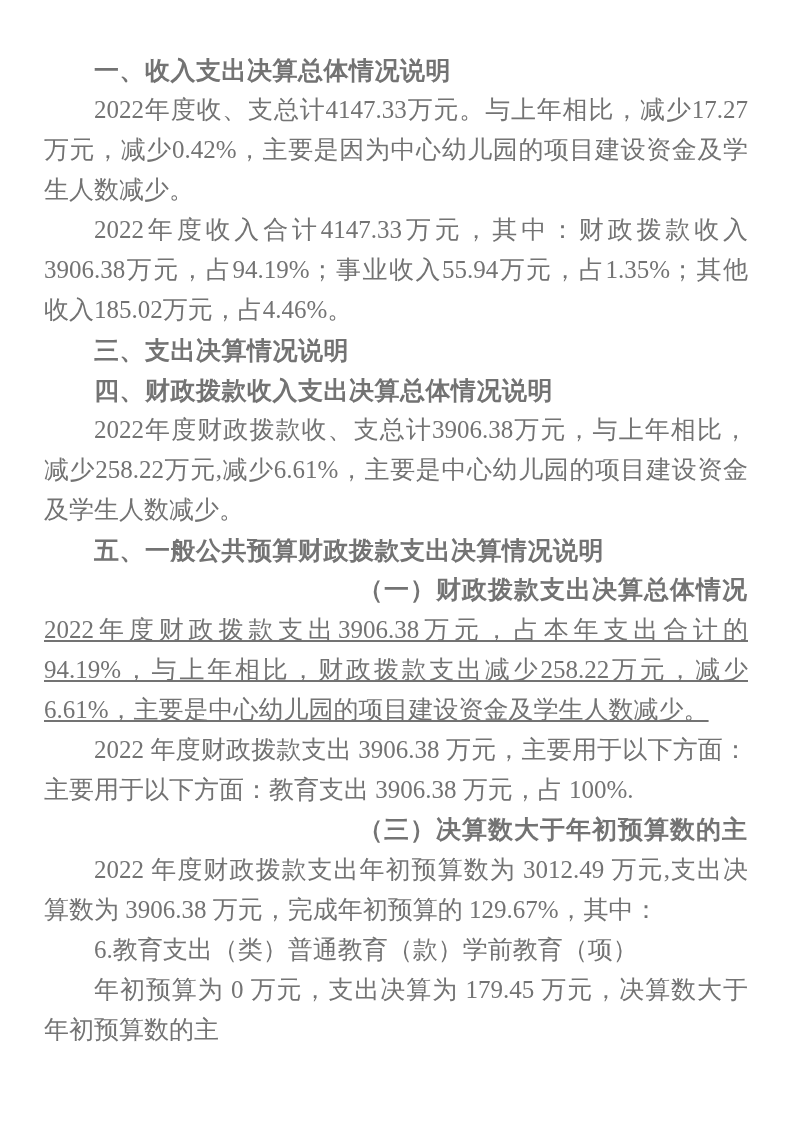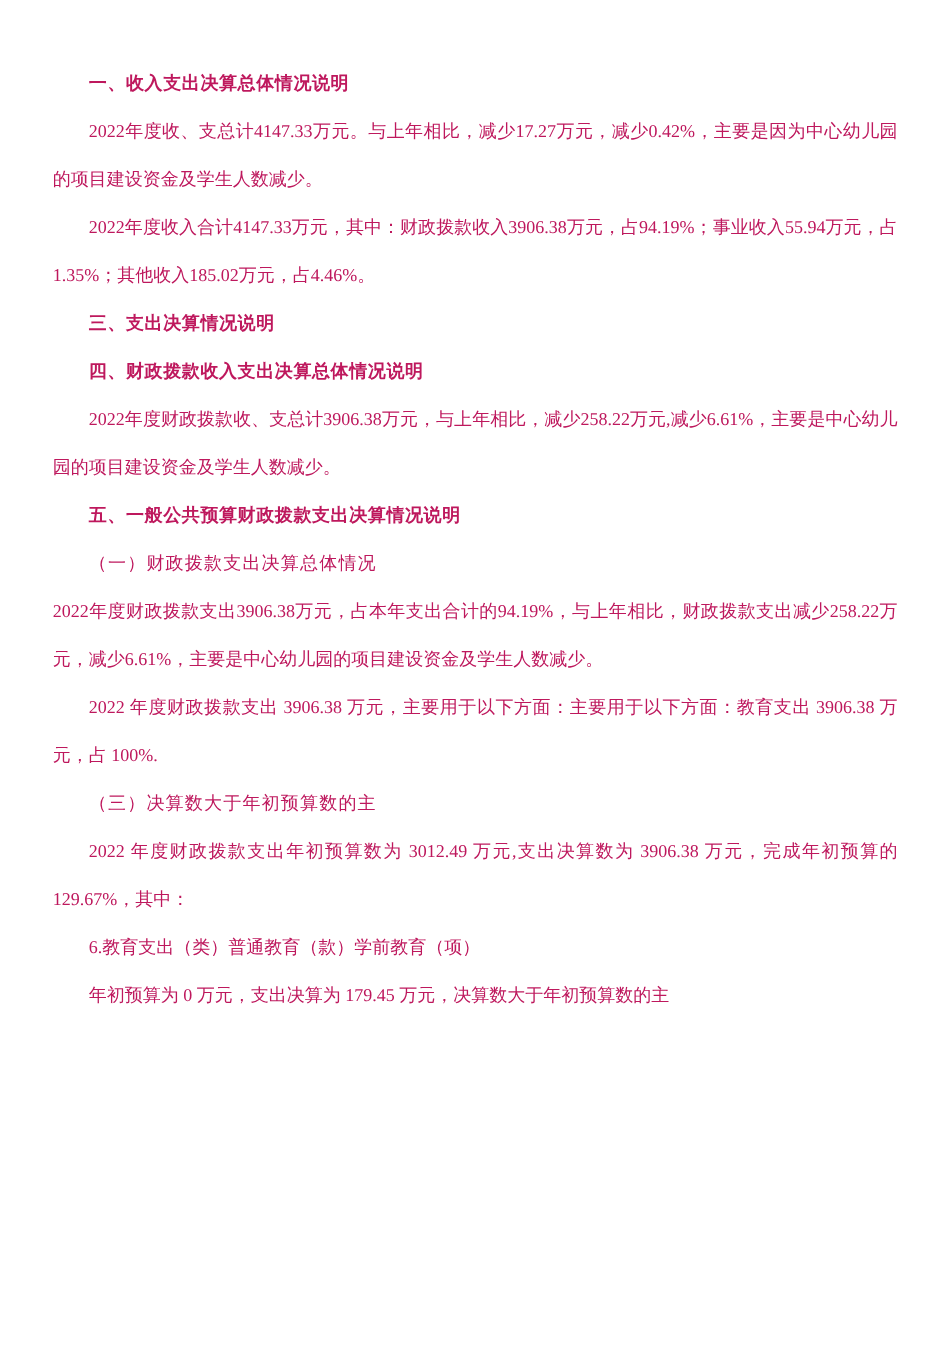--- a/index.html
+++ b/index.html
@@ -12,46 +12,48 @@
     box-sizing: border-box;
     width: 793px;
     height: 1122px;
     margin: 0 auto;
     background: #ffffff;
     padding: 50px 45px 0 44px;
     overflow: hidden;
   }
   .doc {
     font-family: "Liberation Serif", "DejaVu Serif", serif;
-    font-size: 15px;
+    font-size: 25px;
     line-height: 40px;
-    color: #be185d;
+    color: #737373;
     text-align: justify;
   }
   .blk {
     margin: 0;
     padding: 0;
   }
   .blk.indent {
     text-indent: 2em;
   }
   .blk.noindent {
     text-indent: 0;
+    text-decoration: underline;
   }
   .heading {
     font-family: "Liberation Sans", "DejaVu Sans", sans-serif;
     font-weight: 700;
     text-indent: 2em;
     text-align: left;
     letter-spacing: 0.5px;
   }
   .subheading {
     text-indent: 2em;
-    text-align: left;
+    text-align: right;
     letter-spacing: 1px;
+    font-weight: bold;
   }
 </style>
 </head>
 <body>
 
 <div class="page">
   <div class="doc">
 
     <p class="blk heading">一、收入支出决算总体情况说明</p>
     <p class="blk indent">2022年度收、支总计4147.33万元。与上年相比，减少17.27万元，减少0.42%，主要是因为中心幼儿园的项目建设资金及学生人数减少。</p>

